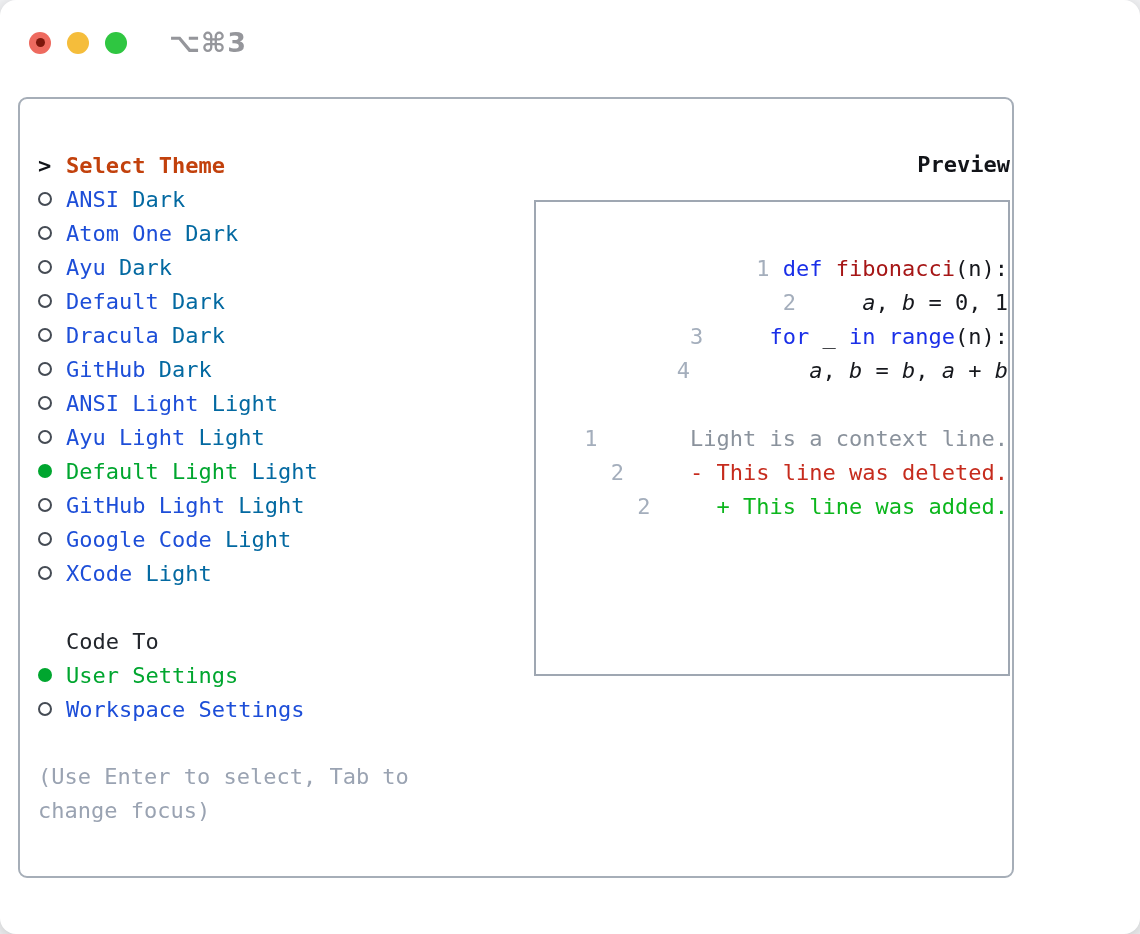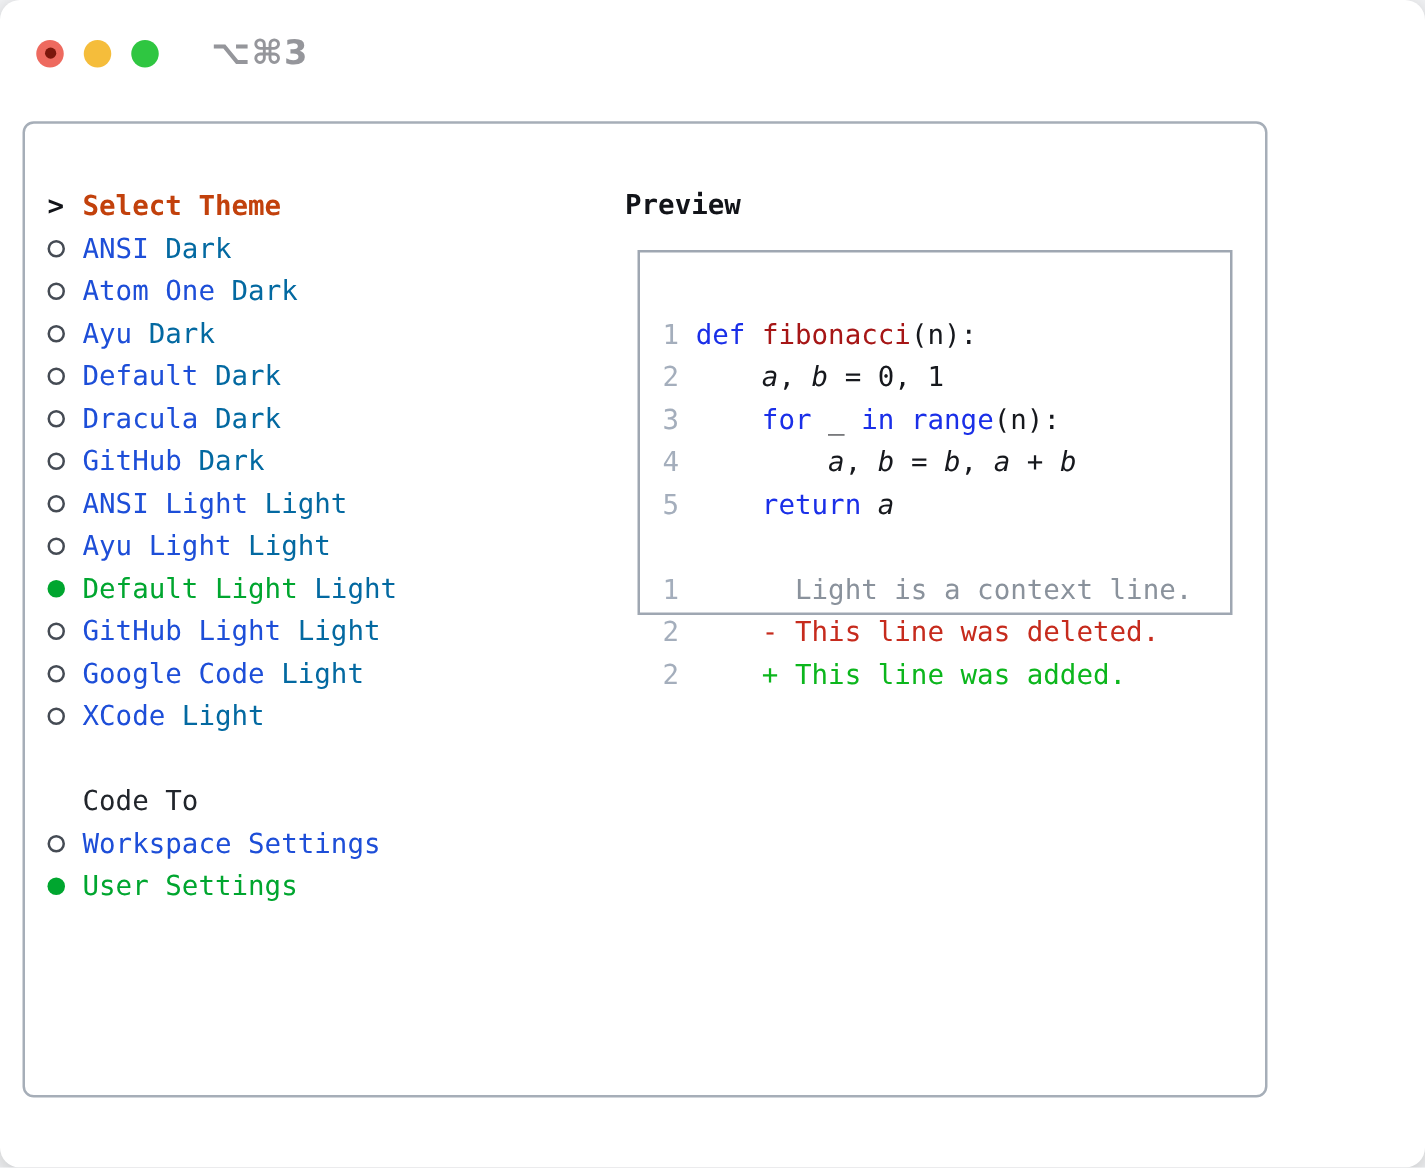--- a/index.html
+++ b/index.html
@@ -35,25 +35,25 @@
   .dotfill{width:14px;height:14px;border-radius:50%;background:#00a62f;}
   .prompt{font-weight:700;color:#121419;font-size:22px;}
   .hdr{font-weight:700;color:#c2410c;}
   .hdr2{color:#21252b;}
   .label{color:#1d4ed8;}
   .label.sel{color:#00a62f;}
   .variant{color:#0369a1;}
   .spacer{height:34px;}
   .footer{color:#9aa3b2;line-height:34px;width:432px;white-space:normal;}
   
-  .right{position:absolute;left:480px;top:49px;font-size:22px;}
+  .right{position:absolute;left:504px;top:49px;font-size:22px;text-align:right;}
   .preview-title{font-weight:700;color:#121419;height:34px;line-height:34px;}
   .preview-box{
     margin-left:10px;margin-top:18px;
-    width:476px;height:292px;
+    width:476px;height:476px;
     border:2px solid #9fa7b2;
     padding:50px 0 0 18px;
     background:#ffffff;
   }
   .cline{height:34px;line-height:34px;white-space:pre;font-size:22px;}
   .ln{color:#a4aebc;}
   .kw{color:#1a2fe8;}
   .fn{color:#a61616;}
   .pl{color:#16181d;}
   .var{color:#16181d;font-style:italic;}
@@ -99,37 +99,37 @@
         </div>
 
       <div class="row spacer"></div>
 
       <div class="row">
         <span class="bullet-col"></span>
         <span class="hdr2">Code To</span>
       </div>
 
       <div id="apply-list">
+          <div class="row"><span class="bullet-col"><span class="dotfill"></span></span><span class="label sel">User Settings</span></div>
           <div class="row"><span class="bullet-col"><span class="ring"></span></span><span class="label">Workspace Settings</span></div>
-          <div class="row"><span class="bullet-col"><span class="dotfill"></span></span><span class="label sel">User Settings</span></div>
         </div>
 
       <div class="row spacer"></div>
 
+      <div class="footer">(Use Enter to select, Tab to change focus)</div>
     </div>
 
     <div class="right">
       <div class="preview-title">Preview</div>
       <div class="preview-box">
         <div id="code">
             <div class="cline"><span class="ln">1 </span><span class="kw">def</span><span class="pl"> </span><span class="fn">fibonacci</span><span class="pl">(n):</span></div>
             <div class="cline"><span class="ln">2 </span><span class="pl">    </span><span class="var">a</span><span class="pl">, </span><span class="var">b</span><span class="pl"> = 0, 1</span></div>
             <div class="cline"><span class="ln">3 </span><span class="pl">    </span><span class="kw">for</span><span class="pl"> _ </span><span class="kw">in</span><span class="pl"> </span><span class="kw">range</span><span class="pl">(n):</span></div>
             <div class="cline"><span class="ln">4 </span><span class="pl">        </span><span class="var">a</span><span class="pl">, </span><span class="var">b</span><span class="pl"> = </span><span class="var">b</span><span class="pl">, </span><span class="var">a</span><span class="pl"> + </span><span class="var">b</span></div>
-            <div class="cline"><span class="ln">5 </span><span class="pl">    </span><span class="kw">return</span><span class="pl"> </span><span class="var">a</span></div>
             <div class="cline"> </div>
             <div class="cline"><span class="ln">1 </span><span class="context">      Light is a context line.</span></div>
             <div class="cline"><span class="ln">2 </span><span class="deleted">    - This line was deleted.</span></div>
             <div class="cline"><span class="ln">2 </span><span class="added">    + This line was added.</span></div>
           </div>
       </div>
     </div>
 
   </div>
 </div>

